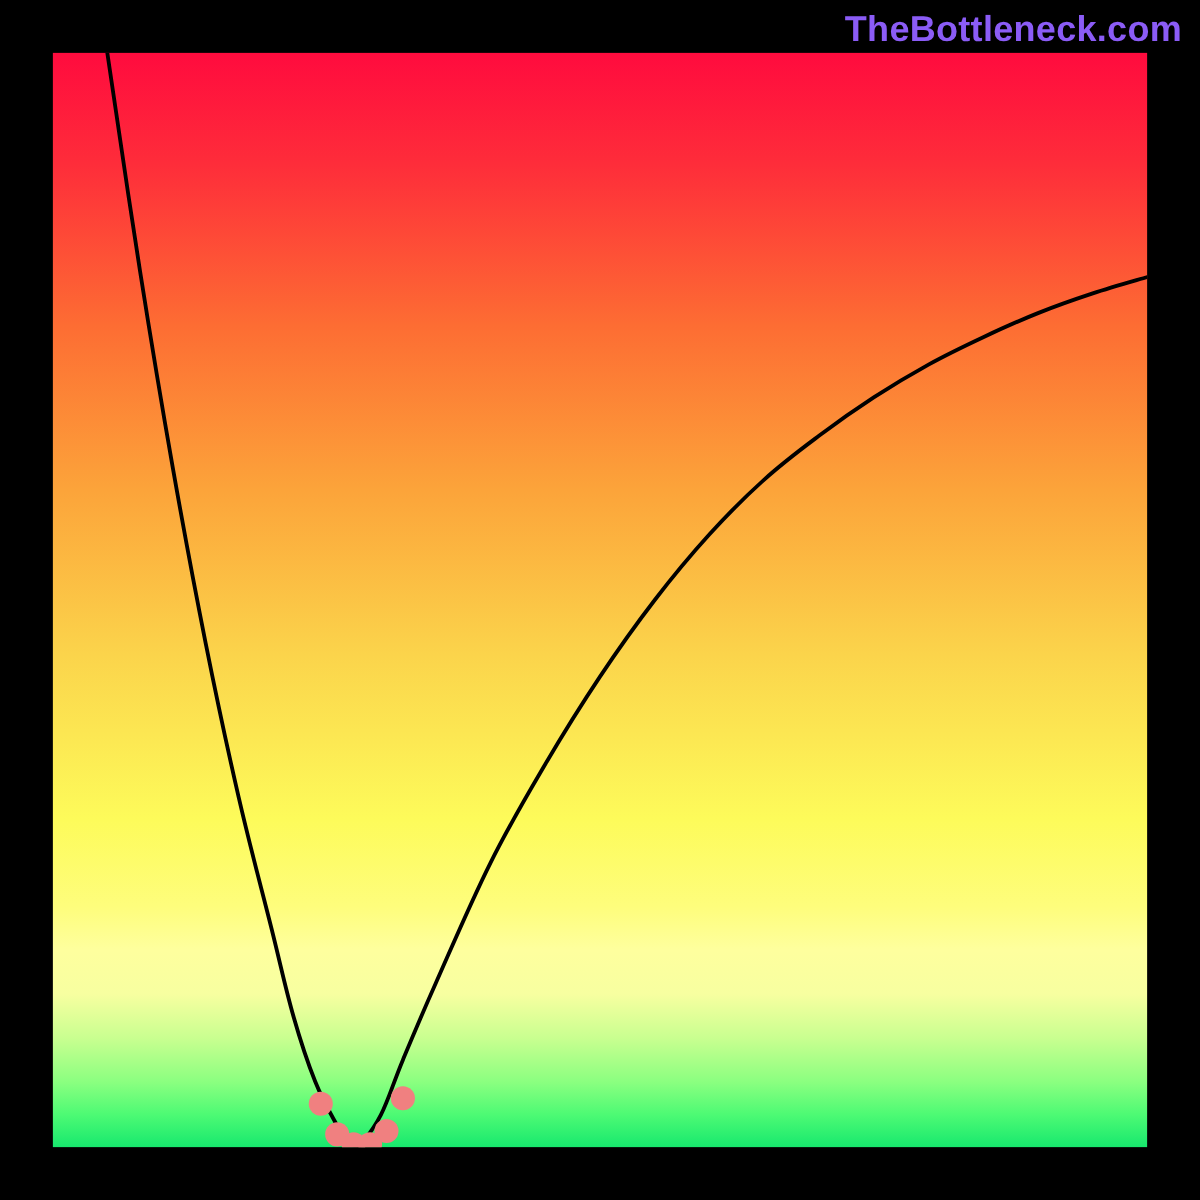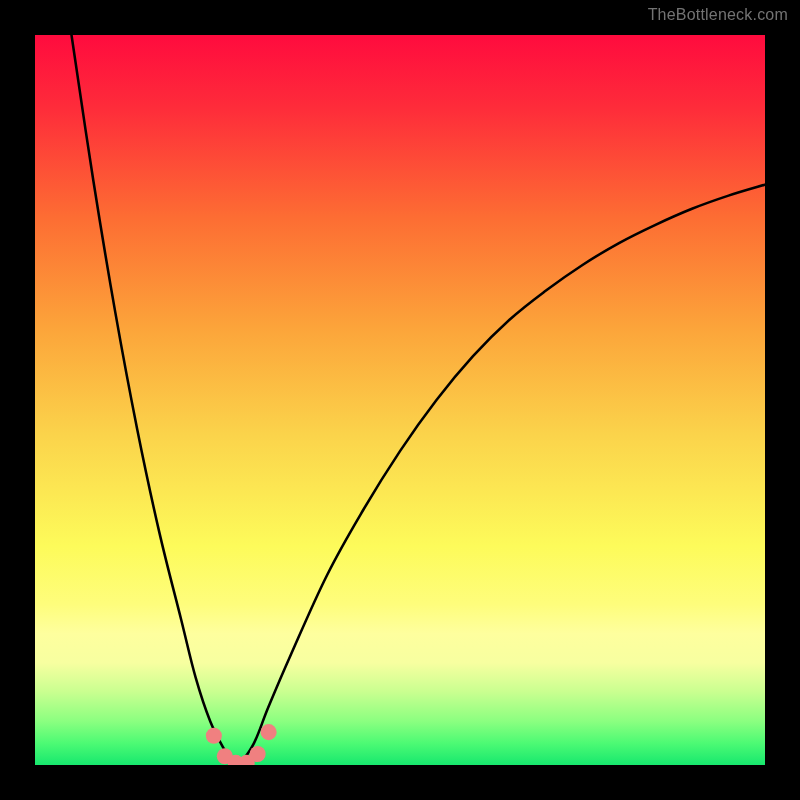--- a/index.html
+++ b/index.html
@@ -29,23 +29,23 @@
     position: absolute;
     left: 0;
     top: 0;
     width: 100%;
     height: 100%;
   }
   .watermark {
     position: absolute;
     top: 6px;
     right: 12px;
-    color: #737373;
-    font-size: 16px;
-    font-weight: 400;
+    color: #8b5cf6;
+    font-size: 24px;
+    font-weight: 700;
     letter-spacing: 0.2px;
     z-index: 3;
   }
   svg.curve {
     position: absolute;
     left: 0;
     top: 0;
     width: 100%;
     height: 100%;
     z-index: 2;

